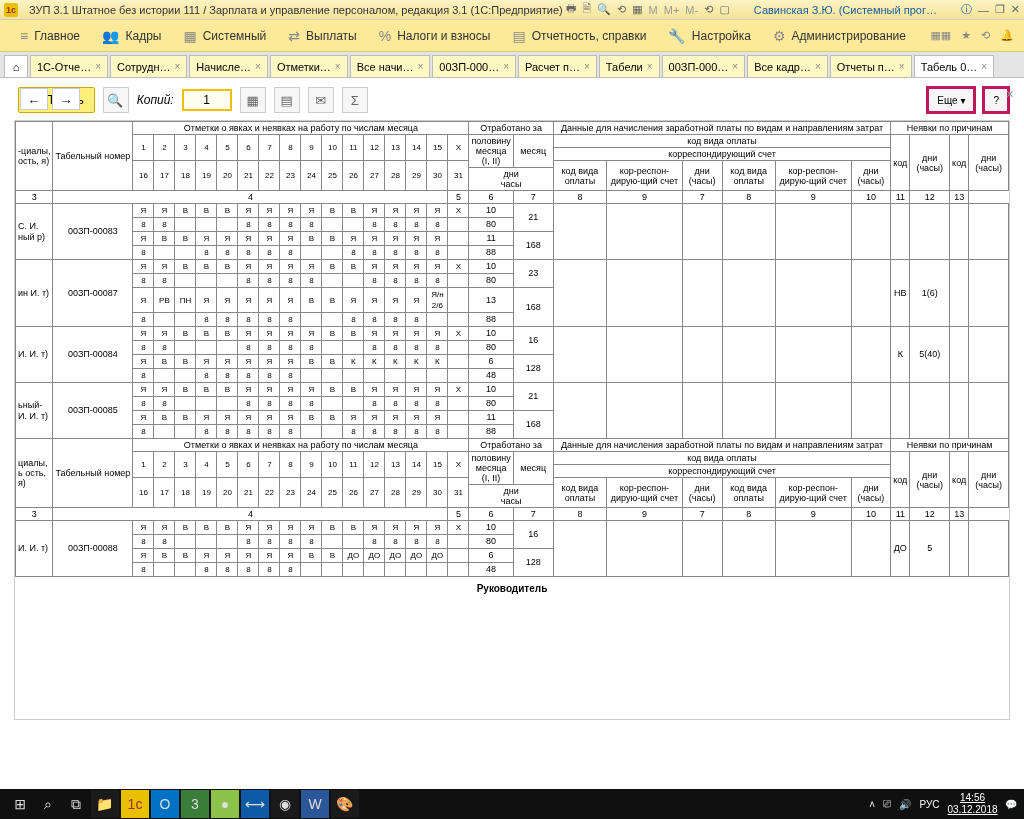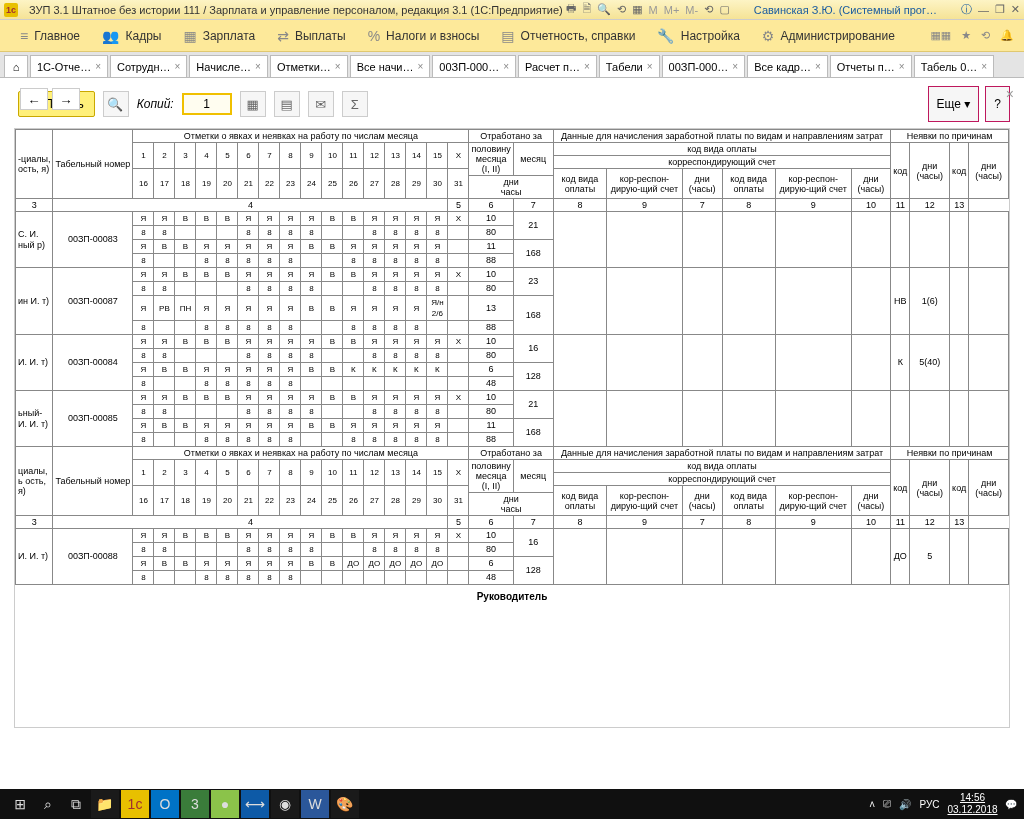--- a/index.html
+++ b/index.html
@@ -15,40 +15,40 @@
 
 
 .mainmenu { height: 32px; background: #fde99a; display: flex; align-items: center; padding: 0 10px; gap: 2px; border-bottom: 1px solid #e0c870; }
 .mainmenu .item { display: flex; align-items: center; gap: 6px; padding: 4px 10px; font-size: 12px; color: #333; cursor: pointer; }
 .mainmenu .micon { font-size: 14px; color: #888; }
 .mainmenu .rgroup { margin-left: auto; display: flex; gap: 10px; color: #888; }
 
 
 .tabsrow { height: 26px; background: #e4e4e4; display: flex; align-items: flex-end; padding: 0 4px; border-bottom: 1px solid #bbb; }
 .tabsrow .home { width: 24px; height: 22px; background: #fff; border: 1px solid #bbb; border-bottom: none; margin-right: 2px; display: flex; align-items: center; justify-content: center; cursor: pointer; }
-.tabsrow .tab { height: 22px; background: #ffffff; border: 1px solid #bbb; border-bottom: none; padding: 0 6px; display: flex; align-items: center; font-size: 11px; margin-right: 2px; cursor: pointer; max-width: 90px; }
+.tabsrow .tab { height: 22px; background: #fef9c3; border: 1px solid #bbb; border-bottom: none; padding: 0 6px; display: flex; align-items: center; font-size: 11px; margin-right: 2px; cursor: pointer; max-width: 90px; }
 .tabsrow .tab.active { background: #fff; }
 .tabsrow .tab .x { margin-left: 4px; color: #888; font-size: 10px; }
 .tabsrow .tab .label { white-space: nowrap; overflow: hidden; text-overflow: ellipsis; }
 
 
 .content { background: #fff; padding: 8px 14px 0; height: 720px; overflow: hidden; position: relative; }
 .navback { display: flex; gap: 4px; align-items: center; margin-bottom: 0; position: absolute; left: 20px; top: 10px; }
 .navback button { border: 1px solid #ccc; background: #fff; width: 28px; height: 22px; cursor: pointer; }
 .doctitle { font-size: 18px; color: #444; margin: 2px 0 10px 100px; }
 .close-x { position: absolute; right: 10px; top: 8px; color: #999; cursor: pointer; font-size: 14px; }
 
 
 .toolbar { display: flex; align-items: center; gap: 8px; margin-bottom: 6px; padding-left: 4px; }
 .toolbar .printbtn { background: #fff07a; border: 1px solid #c9a800; height: 26px; padding: 0 10px; display: flex; align-items: center; gap: 4px; font-size: 12px; cursor: pointer; border-radius: 2px; }
 .toolbar .tbtn { border: 1px solid #ccc; background: #f6f6f6; width: 26px; height: 26px; cursor: pointer; display: flex; align-items: center; justify-content: center; font-size: 13px; color: #666; }
 .toolbar .copies-label { font-size: 12px; font-style: italic; }
 .toolbar .copies-input { border: 2px solid #f0c000; width: 50px; height: 22px; text-align: center; font-size: 12px; background: #fffdf0; }
 .toolbar .right { margin-left: auto; display: flex; gap: 6px; }
-.toolbar .more { border: 1px solid #be185d; background: #f6f6f6; height: 36px; padding: 0 8px; font-size: 12px; cursor: pointer; }
+.toolbar .more { border: 3px solid #be185d; background: #f6f6f6; height: 28px; padding: 0 8px; font-size: 10px; cursor: pointer; }
 
 
 .docarea { border: 1px solid #ccc; height: 600px; overflow: auto; background: #fff; position: relative; }
 .docinner { padding: 0; }
 
 
 table.tsheet { border-collapse: collapse; font-size: 9px; }
 table.tsheet td, table.tsheet th { border: 1px solid #888; padding: 1px 2px; text-align: center; vertical-align: middle; }
 table.tsheet .hdr { background: #fff; font-weight: normal; }
 table.tsheet .daycell { width: 21px; height: 14px; font-size: 8px; }
@@ -95,21 +95,21 @@
   <div class="item">
       <span class="micon">≡</span>
       <span>Главное</span>
     </div>
   <div class="item">
       <span class="micon">👥</span>
       <span>Кадры</span>
     </div>
   <div class="item">
       <span class="micon">▦</span>
-      <span>Зарплата</span>
+      <span>Системный</span>
     </div>
   <div class="item">
       <span class="micon">⇄</span>
       <span>Выплаты</span>
     </div>
   <div class="item">
       <span class="micon">%</span>
       <span>Налоги и взносы</span>
     </div>
   <div class="item">

